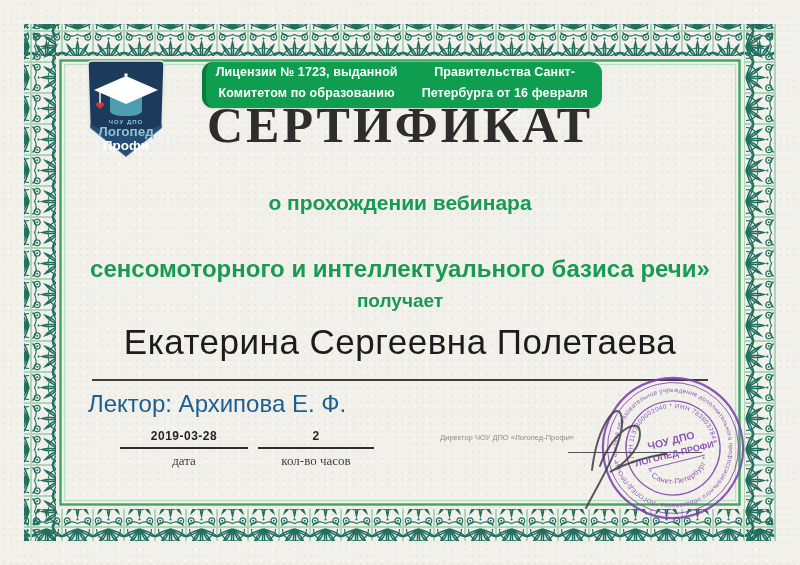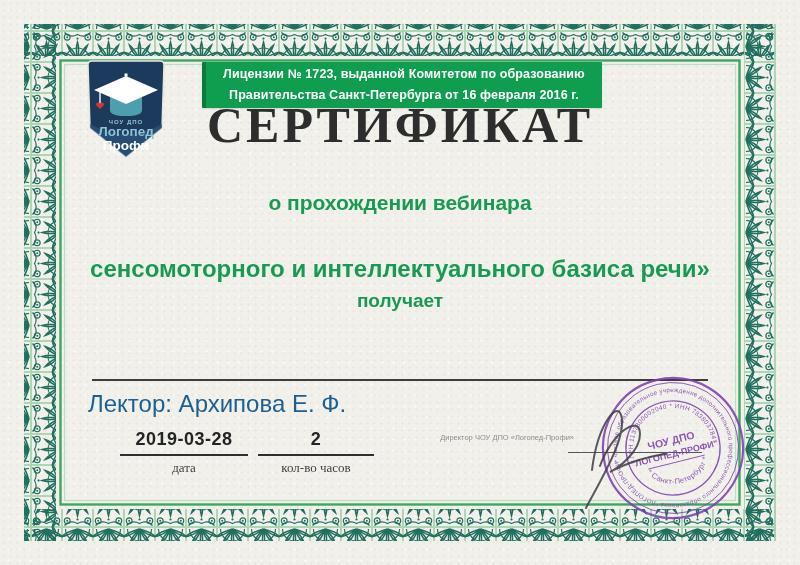--- a/index.html
+++ b/index.html
@@ -17,22 +17,22 @@
     background-size:7px 7px, 11px 11px;
     background-position:0 0, 3px 5px;
   }
   .layer{position:absolute;inset:0;}
   .abs{position:absolute;}
   .ctr{left:0;right:0;text-align:center;}
 
   
   .banner{
     left:202px;top:62px;width:396px;height:46px;
-    background:#0f9d4f;border-left:4px solid #0b7a3e;border-radius:1px;
-    display:flex;flex-direction:column;justify-content:center;
+    background:#0f9d4f;border-left:4px solid #0b7a3e;border-radius:11px;
+    display:flex;flex-direction:row;justify-content:center;
     color:#ffffff;font-size:12.5px;font-weight:600;line-height:1.65;
     text-align:center;letter-spacing:0.1px;
     box-shadow:0 1px 2px rgba(0,0,0,0.12);
   }
 
   .title{
     top:96px;font-family:"Liberation Serif","DejaVu Serif",serif;
     font-size:50px;font-weight:700;color:#2d2d2d;letter-spacing:3px;
   }
   .number{top:152px;font-size:26px;font-weight:700;color:#232323;letter-spacing:1.5px;}
@@ -41,21 +41,21 @@
   .web1{top:221px;font-size:24px;font-weight:700;}
   .web2{top:255px;font-size:24px;font-weight:700;}
   .receives{top:290px;font-size:19px;font-weight:600;}
   .name{top:322px;font-size:35px;font-weight:500;color:#1c1c1c;letter-spacing:0.5px;}
   .name-rule{left:92px;top:379px;width:616px;border-top:2px solid #3d3d3d;}
   .lecturer{left:88px;top:390px;font-size:24px;font-weight:500;color:#1d6090;}
 
   .field{top:429px;display:flex;flex-direction:column;align-items:center;}
   .field-date{left:120px;width:128px;}
   .field-hours{left:258px;width:116px;}
-  .field-value{font-size:18px;font-weight:700;color:#242424;letter-spacing:0.5px;}
+  .field-value{font-size:12px;font-weight:700;color:#242424;letter-spacing:0.5px;}
   .field-line{width:100%;border-top:2px solid #2e2e2e;margin-top:4px;}
   .field-label{margin-top:4px;font-family:"Liberation Serif","DejaVu Serif",serif;
     font-size:13px;color:#3e3e3e;}
 
   .sig-block{left:436px;top:430px;width:138px;text-align:center;}
   .sig-name{font-size:16.5px;color:#4e4e52;letter-spacing:0.3px;}
   .sig-title{margin-top:3px;font-size:7.5px;color:#8e8e8e;text-align:right;}
   .sig-line{left:568px;top:452px;width:134px;border-top:1.5px solid #55555a;}
 
   .stamp-svg{left:572px;top:370px;width:180px;height:158px;overflow:visible;}
@@ -126,20 +126,21 @@
 
     <div class="abs banner">
       <div>Лицензии № 1723, выданной Комитетом по образованию</div>
       <div>Правительства Санкт-Петербурга от 16 февраля 2016 г.</div>
     </div>
 
     <div class="abs ctr title">СЕРТИФИКАТ</div>
     <div class="abs ctr subtitle green">о прохождении вебинара</div>
     <div class="abs ctr web2 green">сенсомоторного и интеллектуального базиса речи»</div>
     <div class="abs ctr receives green">получает</div>
+    <div class="abs ctr name">Екатерина Сергеевна Полетаева</div>
     <div class="abs name-rule"></div>
     <div class="abs lecturer">Лектор: Архипова Е. Ф.</div>
 
     <div class="abs field field-date">
       <div class="field-value">2019-03-28</div>
       <div class="field-line"></div>
       <div class="field-label">дата</div>
     </div>
 
     <div class="abs field field-hours">

